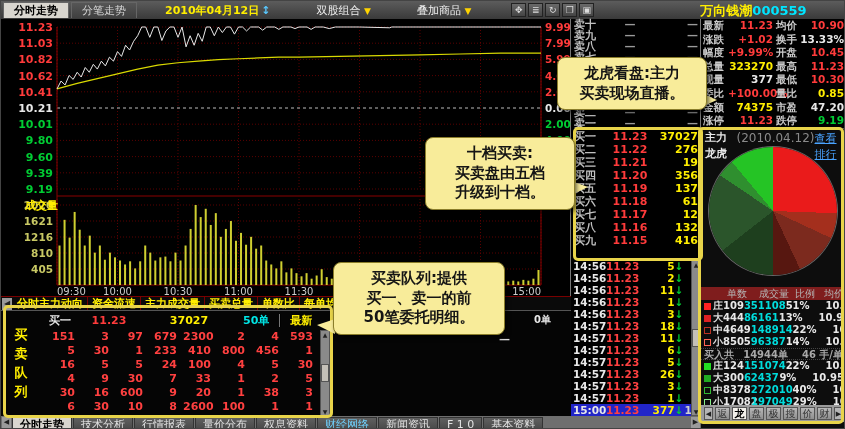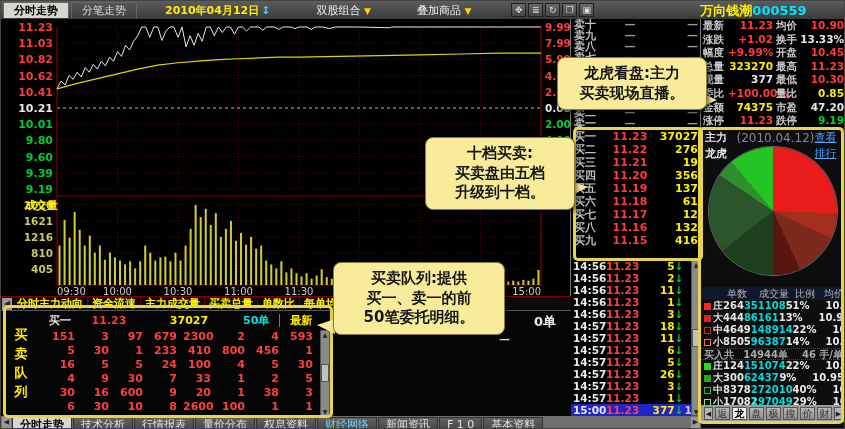--- a/index.html
+++ b/index.html
@@ -33,21 +33,21 @@
   #ind-3d{margin-left:2px;color:#59c8ff;background:#123;border:1px solid #59c8ff;font-size:9px;line-height:10px;padding:0 2px;}
 
   
   #queue-panel{left:0;top:309px;width:570px;height:106px;background:#050505;border-top:1px solid #555;font-weight:bold;}
   #queue-side{position:absolute;left:12px;top:14px;width:16px;color:#ffee00;font-size:13px;line-height:19px;white-space:pre-line;text-align:center;}
   #queue-head{position:absolute;left:42px;top:2px;width:520px;height:15px;font-size:11px;display:flex;align-items:center;}
   .qh{padding:0 6px;}
   .qh-sep{width:1px;height:13px;background:#777;margin:0 4px;box-shadow:1px 0 0 #000;}
   #queue-grid{position:absolute;left:46px;top:19px;width:272px;height:86px;display:grid;grid-template-columns:repeat(8,34px);grid-auto-rows:14px;font-size:11px;color:#ff4040;}
   #queue-grid span{text-align:right;padding-right:6px;}
-  #queue-right-orders{position:absolute;left:533px;top:2px;color:#e8e8e8;font-size:13px;}
+  #queue-right-orders{position:absolute;left:533px;top:2px;color:#e8e8e8;font-size:10px;}
   #queue-right-dash{position:absolute;left:498px;top:22px;color:#ddd;font-size:11px;}
   .vscroll{position:absolute;width:10px;background:#8a8a8a;border:1px solid #555;display:flex;flex-direction:column;justify-content:space-between;align-items:center;font-size:6px;color:#222;}
   .vscroll .thumb{width:8px;flex:0 0 18px;background:#c4c0b8;border:1px solid #555;}
 
   
   #btm-bar{left:0;top:415px;width:700px;height:14px;background:#6f6f6f;display:flex;align-items:center;font-size:11px;}
   .btm-arrow{width:9px;height:12px;line-height:11px;text-align:center;font-size:7px;color:#222;background:#9a9a9a;margin:0 1px;}
   .btm-tab{height:13px;line-height:13px;padding:0 7px;margin-right:1px;color:#e2e2e2;background:linear-gradient(#606060,#474747);border:1px solid #333;border-bottom:none;white-space:nowrap;}
   .btm-tab.active{background:#d9d6cf;color:#000;font-weight:bold;}
   .btm-tab.link{color:#6fd2ff;}
@@ -77,23 +77,23 @@
   .ig-row{display:flex;height:13.6px;line-height:13.5px;font-size:10.5px;font-weight:bold;}
   .ig-l{width:27px;color:#c9c9c9;padding-left:2px;}
   .ig-v{width:45px;text-align:right;}
   .ig-l2{width:27px;color:#c9c9c9;padding-left:3px;}
   .ig-v2{flex:1;text-align:right;padding-right:2px;}
 
   #dragon{position:absolute;left:0;top:109px;width:145px;height:302px;background:#0d0d0d;border-top:1px solid #555;}
   #dragon-head{height:16px;line-height:16px;display:flex;font-size:11px;padding:1px 3px 0 4px;}
   #dragon-title{color:#e8e8e8;font-weight:bold;}
   #dragon-date{color:#8a8a8a;font-size:12px;margin-left:3px;flex:1;}
-  #dragon-link{color:#4aa3ff;text-decoration:underline;}
+  #dragon-link{color:#4aa3ff;text-decoration:underline;font-family:Liberation Serif, serif;}
   #pie{position:absolute;left:8px;top:18px;width:128px;height:128px;border-radius:50%;box-shadow:0 0 0 1px #666;}
-  #stat-head{position:absolute;left:0;top:158px;width:145px;height:13px;background:#0f172a;color:#b5b5b5;font-size:10px;display:flex;align-items:center;}
+  #stat-head{position:absolute;left:0;top:158px;width:145px;height:13px;background:#7f1d1d;color:#b5b5b5;font-size:10px;display:flex;align-items:center;}
   #stat-head span{text-align:right;}
   #stat-rows{position:absolute;left:0;top:171px;width:145px;font-size:10px;font-weight:bold;}
   .st-row{height:12px;line-height:12px;display:flex;align-items:center;padding:0 2px;}
   .sq{width:7px;height:7px;margin:0 2px 0 1px;flex:0 0 7px;}
   .st-name{width:14px;color:#ddd;}
   .st-n{width:28px;text-align:right;color:#e8e8e8;}
   .st-v{width:42px;text-align:left;color:#00dcdc;}
   .st-p{width:26px;text-align:right;color:#e8e8e8;}
   .st-a{flex:1;text-align:right;color:#e8e8e8;margin-left:16px;}
   .st-sum{height:12px;line-height:12px;display:flex;color:#a8a8a8;font-size:10px;padding:0 3px;border-top:1px dotted #444;border-bottom:1px dotted #444;}
@@ -680,21 +680,21 @@
       <div id="stat-head">
           <span style="width: 46px;">单数</span>
           <span style="width: 42px;">成交量</span>
           <span style="width: 26px;">比例</span>
           <span style="flex: 1 1 0%; padding-right: 2px;">均价</span>
         </div>
       <div id="stat-rows">
           <div class="st-row">
             <span class="sq" style="background: rgb(255, 34, 34);"></span>
             <span class="st-name">庄</span>
-            <span class="st-n">264</span>
+            <span class="st-n">109</span>
             <span class="st-v">351108</span>
             <span class="st-p">51%</span>
             <span class="st-a">10.93</span>
           </div>
           <div class="st-row">
             <span class="sq" style="background: rgb(221, 34, 34);"></span>
             <span class="st-name">大</span>
             <span class="st-n">444</span>
             <span class="st-v">86161</span>
             <span class="st-p">13%</span>

